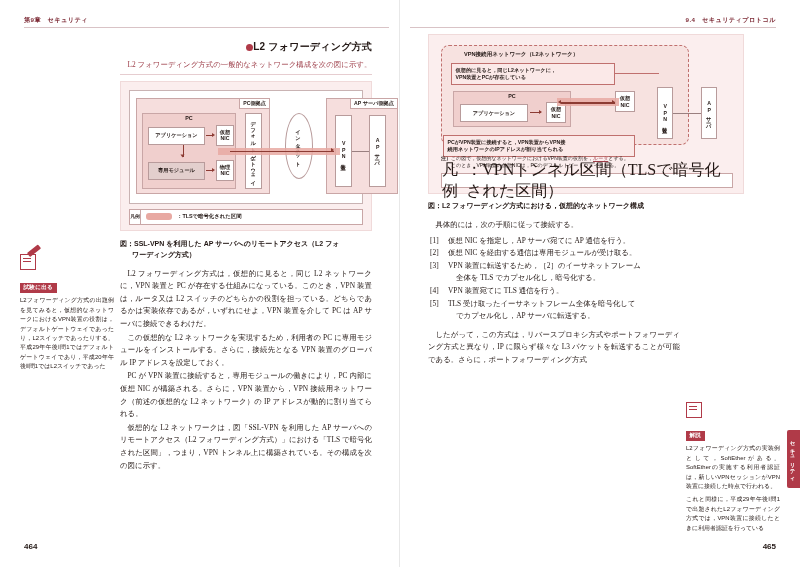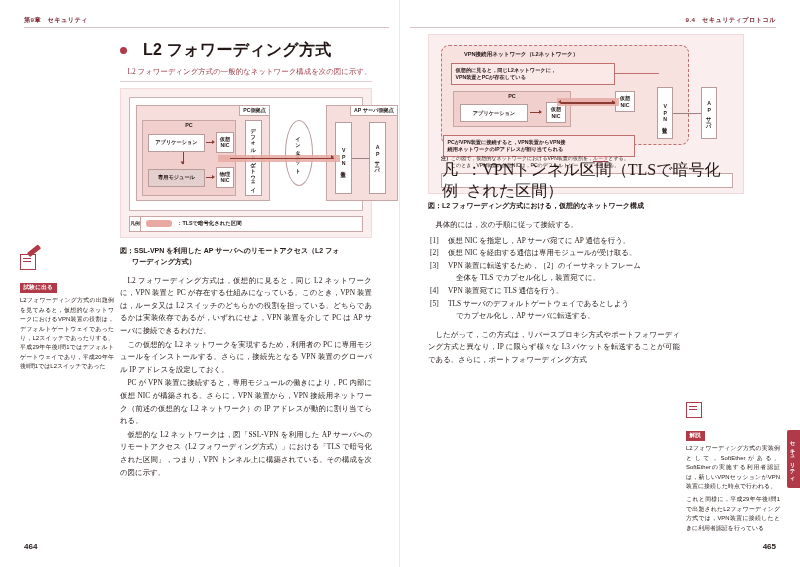--- a/index.html
+++ b/index.html
@@ -52,23 +52,24 @@
   .page.left .maincol { left:120px; width:252px; top:40px; }
   .page.right .maincol { left:28px; width:252px; top:200px; }
 
   .sidecol { position:absolute; width:94px; }
   .page.left .sidecol { left:20px; }
   .page.right .sidecol { right:20px; }
 
   
   .h2 {
     font-family:"Liberation Sans","DejaVu Sans",sans-serif;
-    font-weight:bold; font-size:16px; color:#231815;
-    display:flex; align-items:center; gap:16px; margin:0 0 5px 0;
+    font-weight:bold; font-size:10px; color:#231815;
+    display:flex; align-items:center; gap:0; margin:0 0 5px 0;
     letter-spacing:.2px;
+    justify-content:flex-end;
   }
   .h2 .bullet {
     width:7px; height:7px; border-radius:50%; background:#b03a48;
     flex:0 0 auto; display:inline-block;
   }
   .h2rule { height:1px; background:#e6cdd0; margin:2px 0 6px 0; }
 
   
   p.body {
     font-size:7.4px; line-height:12.6px; text-align:justify;
@@ -431,29 +432,29 @@
           <span class="num">[1]</span>
           <span>仮想 NIC を指定し，AP サーバ宛てに AP 通信を行う。</span>
         </li>
         <li>
           <span class="num">[2]</span>
           <span>仮想 NIC を経由する通信は専用モジュールが受け取る。</span>
         </li>
         <li>
           <span class="num">[3]</span>
           <span>VPN 装置に転送するため，［2］のイーサネットフレーム</span>
-          <span class="cont">全体を TLS でカプセル化し，装置宛てに。</span>
+          <span class="cont">全体を TLS でカプセル化し，暗号化する。</span>
         </li>
         <li>
           <span class="num">[4]</span>
           <span>VPN 装置宛てに TLS 通信を行う。</span>
         </li>
         <li>
           <span class="num">[5]</span>
-          <span>TLS サーバのデフォルトゲートウェイであるとしよう</span>
+          <span>TLS 受け取ったイーサネットフレーム全体を暗号化して</span>
           <span class="cont">でカプセル化し，AP サーバに転送する。</span>
         </li>
       </ol>
 
       <p class="body">したがって，この方式は，リバースプロキシ方式やポートフォワーディング方式と異なり，IP に限らず様々な L3 パケットを転送することが可能である。さらに，ポートフォワーディング方式</p>
     </div>
 
     <div class="sidecol" style="top:400px;">
       <div class="note">
         <div class="note-icon">

